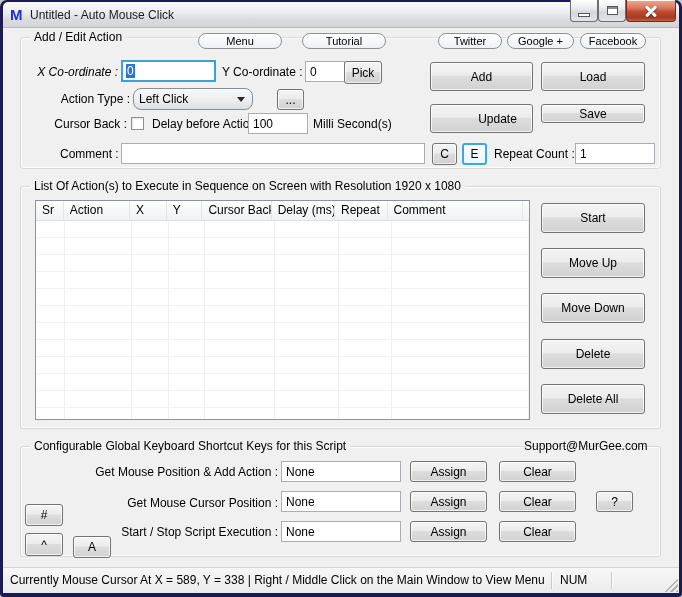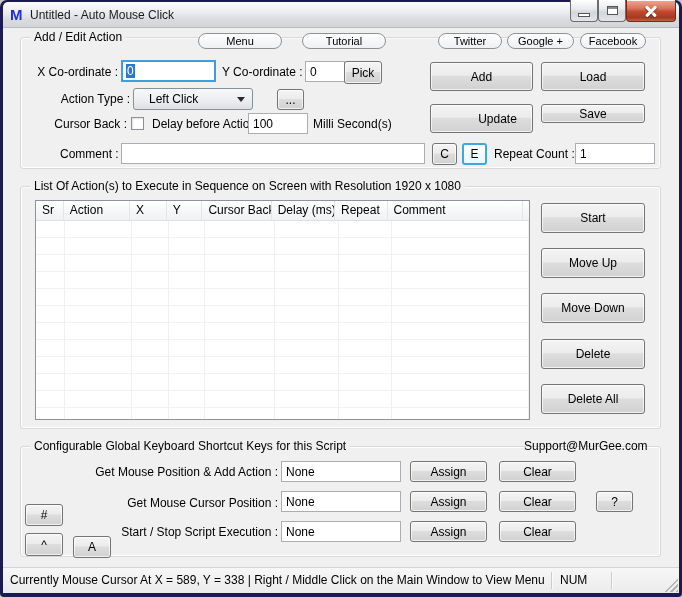--- a/index.html
+++ b/index.html
@@ -38,22 +38,22 @@
     background:linear-gradient(to bottom,#f4f4f4,#ececec 45%,#dddddd 50%,#d1d1d1);
     border:1px solid #747474; border-radius:3px; font-size:12px; color:#000;
     box-shadow:inset 0 0 0 1px rgba(255,255,255,.7); cursor:default; }
   .btn.thin { height:16px; border-radius:8px; font-size:11px; border-color:#8d9196;
     background:linear-gradient(to bottom,#fefefe,#eef0f2); box-shadow:none; }
   .btn.efocus { border:2px solid #3da7de; background:linear-gradient(#fdffff,#eaf6fc); box-shadow:none; }
   .tbox { position:absolute; border:1px solid #abadb3; background:#fff; font:12px "Liberation Sans",sans-serif;
     padding:0 0 0 4px; color:#000; }
   .tbox.focus { border:2px solid #3ba0dc; padding-left:3px; }
   .seltext { background:#2e76d2; color:#fff; padding:0 1px; font-size:12px; }
-  .combo { position:absolute; display:flex; align-items:center; padding-left:15px; font-size:12px;
-    border:1px solid #878f98; border-radius:3px;
+  .combo { position:absolute; display:flex; align-items:center; padding-left:5px; font-size:12px;
+    border:1px solid #878f98; border-radius:8px;
     background:linear-gradient(to bottom,#f7f8f9,#ebedef 60%,#dde0e4); }
   .combo .arrow { margin-left:auto; margin-right:7px; width:0; height:0;
     border:4px solid transparent; border-top:5px solid #2b2b2b; transform:translateY(2px); }
   .checkbox { position:absolute; width:13px; height:13px; background:#fff; border:1px solid #8a9095;
     box-shadow:inset 1px 1px 2px rgba(0,0,0,.12); }
   
   .table { position:absolute; left:35px; top:200px; width:495px; height:220px; background:#fff; border:1px solid #8e929b; }
   .thead { display:flex; height:20px; background:linear-gradient(to bottom,#ffffff,#f5f6f8 60%,#f1f2f4); border-bottom:1px solid #dedfe1; }
   .th { font-size:12px; color:#000; padding:2px 0 0 6px; border-right:1px solid #e4e5e7; overflow:hidden; white-space:nowrap; }
   .tbody { position:relative; height:198px;
@@ -95,21 +95,21 @@
   <div class="groupbox" style="left:20px; top:37px; width:641px; height:132px;">
     <span class="gb-label" style="left:9px;">Add / Edit Action</span>
   </div>
 
   <div class="btn thin abs" style="left:198px; top:33px; width:84px;">Menu</div>
   <div class="btn thin abs" style="left:302px; top:33px; width:84px;">Tutorial</div>
   <div class="btn thin abs" style="left:438px; top:33px; width:64px;">Twitter</div>
   <div class="btn thin abs" style="left:507px; top:33px; width:67px;">Google +</div>
   <div class="btn thin abs" style="left:580px; top:33px; width:66px;">Facebook</div>
 
-  <span class="label abs r" style="left:33px; top:65px; width:85px;">X Co-ordinate :</span>
+  <span class="label abs r" style="left:33px; top:65px; width:85px;font-style:italic;">X Co-ordinate :</span>
   <div class="tbox focus" style="left:121px; top:60px; width:95px; height:22px; line-height:18px;"><span class="seltext">0</span></div>
   <span class="label abs r" style="left:222px; top:65px; width:79px;">Y Co-ordinate :</span>
   <input class="tbox" style="left: 305px; top: 61px; width: 40px; height: 21px;" value="0">
   <div class="btn" style="left:344px; top:61px; width:38px; height:23px;">Pick</div>
 
   <span class="label abs r" style="left:58px; top:92px; width:72px;">Action Type :</span>
   <div class="combo" style="left:133px; top:88px; width:120px; height:22px;">
     <span>Left Click</span>
     <span class="arrow"></span>
   </div>

